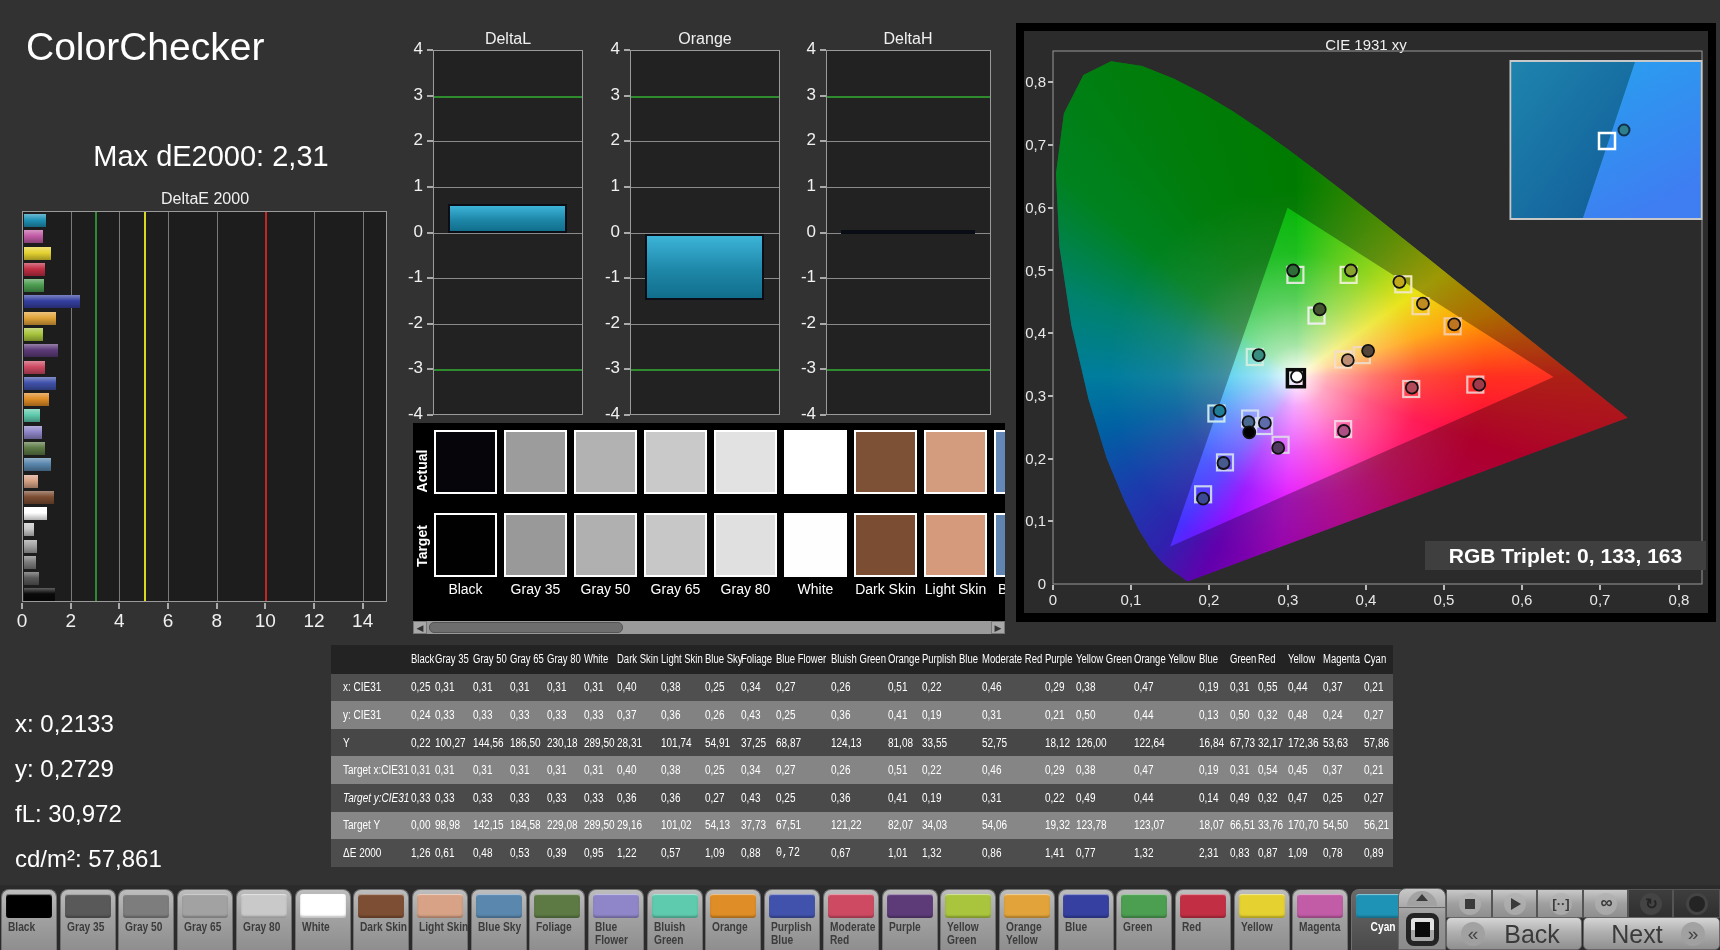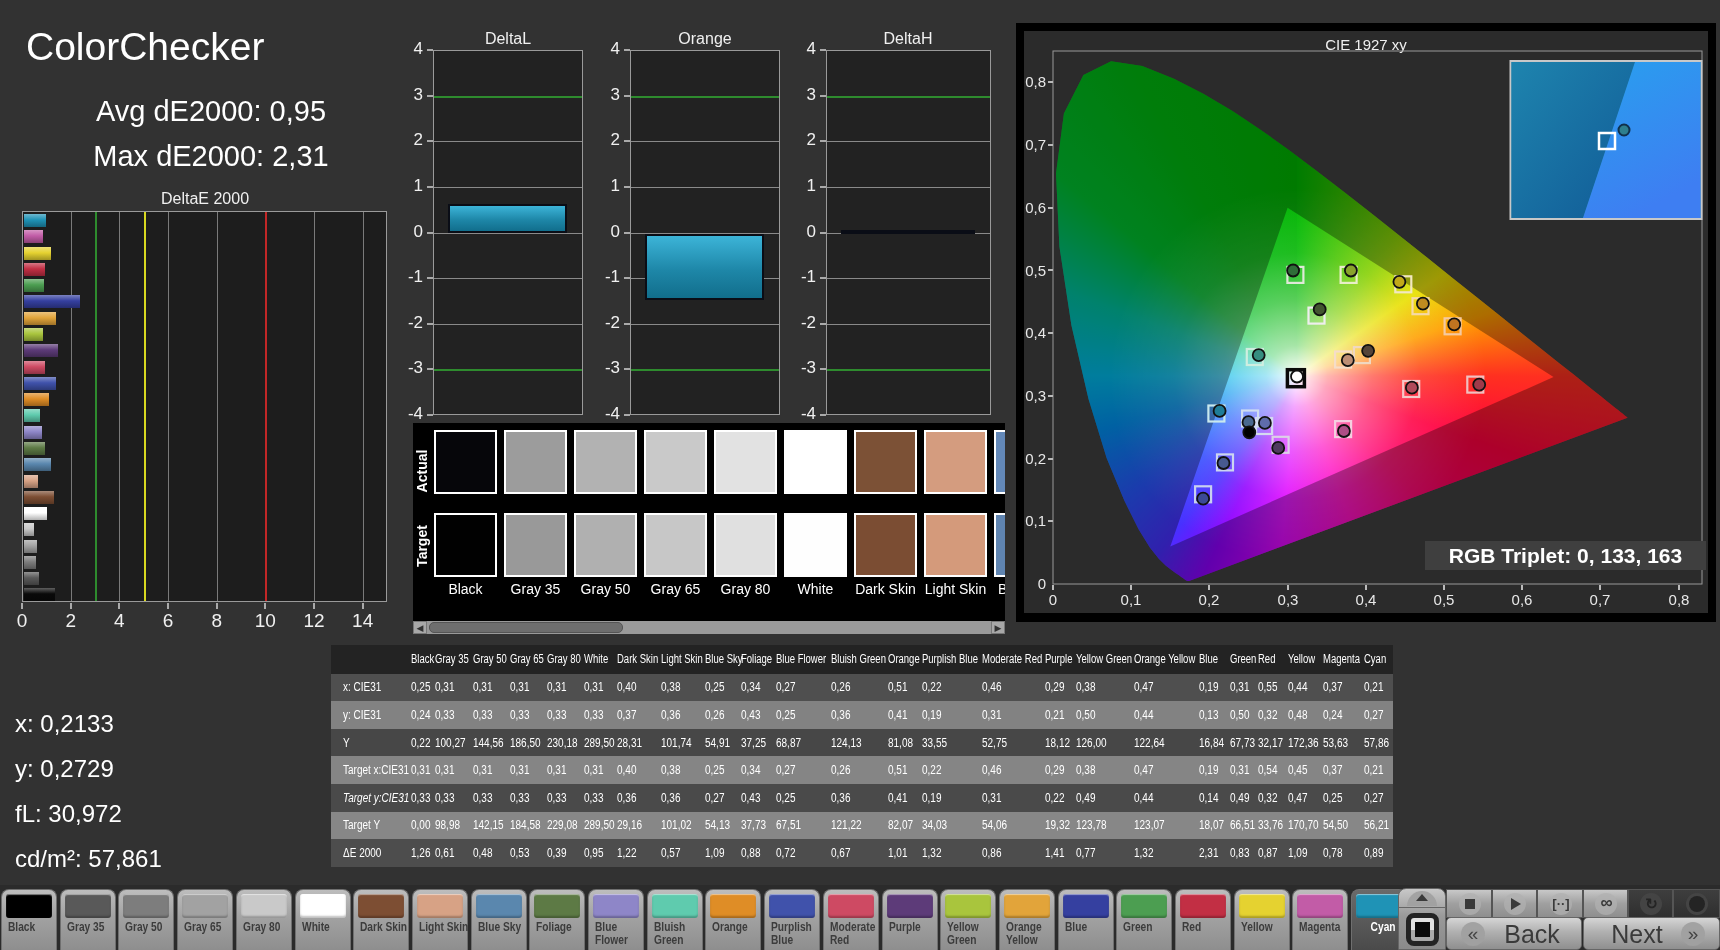--- a/index.html
+++ b/index.html
@@ -4,21 +4,20 @@
 *{margin:0;padding:0;box-sizing:border-box;}
 html,body{width:1720px;height:950px;overflow:hidden;}
 body{background:#323232;font-family:"Liberation Sans",sans-serif;}
 #page{position:absolute;left:0;top:0;width:1720px;height:950px;background:#323232;overflow:hidden;}
 .abs{position:absolute;}
 .wt{color:#fff;}
 </style></head><body>
 <div id="page">
 
 <div class="abs wt" style="left:26px;top:25px;font-size:39px;">ColorChecker</div>
-<div class="abs wt" style="left:0px;top:95px;width:422px;text-align:center;font-size:29px;">Avg dE2000: 0,95</div>
 <div class="abs wt" style="left:0px;top:140px;width:422px;text-align:center;font-size:29px;">Max dE2000: 2,31</div>
 <div class="abs" style="left:0px;top:190px;width:410px;text-align:center;font-size:16px;color:#f0f0f0;">DeltaE 2000</div>
 <div class="abs" style="left:22px;top:211px;width:365px;height:391px;background:#1d1d1d;border:1px solid #9a9a9a;overflow:hidden;">
 <div class="abs" style="left:47.7px;top:0;width:1px;height:391px;background:#7a7a7a;"></div>
 <div class="abs" style="left:96.3px;top:0;width:1px;height:391px;background:#7a7a7a;"></div>
 <div class="abs" style="left:145.0px;top:0;width:1px;height:391px;background:#7a7a7a;"></div>
 <div class="abs" style="left:193.7px;top:0;width:1px;height:391px;background:#7a7a7a;"></div>
 <div class="abs" style="left:242.3px;top:0;width:1px;height:391px;background:#7a7a7a;"></div>
 <div class="abs" style="left:291.0px;top:0;width:1px;height:391px;background:#7a7a7a;"></div>
 <div class="abs" style="left:339.7px;top:0;width:1px;height:391px;background:#7a7a7a;"></div>
@@ -416,40 +415,40 @@
           <td style="white-space:nowrap;overflow:visible;"><span style="display:inline-block;transform:scaleX(0.80);transform-origin:left;">1,26</span></td>
           <td style="white-space:nowrap;overflow:visible;"><span style="display:inline-block;transform:scaleX(0.80);transform-origin:left;">0,61</span></td>
           <td style="white-space:nowrap;overflow:visible;"><span style="display:inline-block;transform:scaleX(0.80);transform-origin:left;">0,48</span></td>
           <td style="white-space:nowrap;overflow:visible;"><span style="display:inline-block;transform:scaleX(0.80);transform-origin:left;">0,53</span></td>
           <td style="white-space:nowrap;overflow:visible;"><span style="display:inline-block;transform:scaleX(0.80);transform-origin:left;">0,39</span></td>
           <td style="white-space:nowrap;overflow:visible;"><span style="display:inline-block;transform:scaleX(0.80);transform-origin:left;">0,95</span></td>
           <td style="white-space:nowrap;overflow:visible;"><span style="display:inline-block;transform:scaleX(0.80);transform-origin:left;">1,22</span></td>
           <td style="white-space:nowrap;overflow:visible;"><span style="display:inline-block;transform:scaleX(0.80);transform-origin:left;">0,57</span></td>
           <td style="white-space:nowrap;overflow:visible;"><span style="display:inline-block;transform:scaleX(0.80);transform-origin:left;">1,09</span></td>
           <td style="white-space:nowrap;overflow:visible;"><span style="display:inline-block;transform:scaleX(0.80);transform-origin:left;">0,88</span></td>
-          <td style="white-space:nowrap;overflow:visible;"><span style="display:inline-block;transform:scaleX(0.80);transform-origin:left;">0,72</span></td>
+          <td style="white-space:nowrap;overflow:visible;font-family:Liberation Mono, monospace;"><span style="display:inline-block;transform:scaleX(0.80);transform-origin:left;">0,72</span></td>
           <td style="white-space:nowrap;overflow:visible;"><span style="display:inline-block;transform:scaleX(0.80);transform-origin:left;">0,67</span></td>
           <td style="white-space:nowrap;overflow:visible;"><span style="display:inline-block;transform:scaleX(0.80);transform-origin:left;">1,01</span></td>
           <td style="white-space:nowrap;overflow:visible;"><span style="display:inline-block;transform:scaleX(0.80);transform-origin:left;">1,32</span></td>
           <td style="white-space:nowrap;overflow:visible;"><span style="display:inline-block;transform:scaleX(0.80);transform-origin:left;">0,86</span></td>
           <td style="white-space:nowrap;overflow:visible;"><span style="display:inline-block;transform:scaleX(0.80);transform-origin:left;">1,41</span></td>
           <td style="white-space:nowrap;overflow:visible;text-decoration:underline;"><span style="display:inline-block;transform:scaleX(0.80);transform-origin:left;">0,77</span></td>
           <td style="white-space:nowrap;overflow:visible;"><span style="display:inline-block;transform:scaleX(0.80);transform-origin:left;">1,32</span></td>
           <td style="white-space:nowrap;overflow:visible;"><span style="display:inline-block;transform:scaleX(0.80);transform-origin:left;">2,31</span></td>
           <td style="white-space:nowrap;overflow:visible;"><span style="display:inline-block;transform:scaleX(0.80);transform-origin:left;">0,83</span></td>
           <td style="white-space:nowrap;overflow:visible;"><span style="display:inline-block;transform:scaleX(0.80);transform-origin:left;">0,87</span></td>
           <td style="white-space:nowrap;overflow:visible;"><span style="display:inline-block;transform:scaleX(0.80);transform-origin:left;">1,09</span></td>
           <td style="white-space:nowrap;overflow:visible;"><span style="display:inline-block;transform:scaleX(0.80);transform-origin:left;">0,78</span></td>
           <td style="white-space:nowrap;overflow:visible;"><span style="display:inline-block;transform:scaleX(0.80);transform-origin:left;">0,89</span></td>
         </tr>
       </tbody>
     </table>
     <div class="abs" style="left:1016px;top:23px;width:700px;height:599px;background:#000;"></div>
     <div class="abs" style="left:1024px;top:31px;width:684px;height:582px;background:#2b2b2b;"></div>
-    <div class="abs" style="left:1024px;top:36px;width:684px;text-align:center;font-size:15px;color:#f0f0f0;">CIE 1927 xy</div>
+    <div class="abs" style="left:1024px;top:36px;width:684px;text-align:center;font-size:15px;color:#f0f0f0;">CIE 1931 xy</div>
     <div class="abs" style="left:1024px;top:31px;width:684px;height:582px;background:radial-gradient(circle 205px at 273px 345px, rgba(255,255,255,1) 0, rgba(255,255,255,0.65) 15%, rgba(255,255,255,0.35) 37%, rgba(255,255,255,0.12) 60%, rgba(255,255,255,0) 92%),conic-gradient(from 0deg at 273px 345px,#00b800 0deg,#86d000 35deg,#e8e000 55deg,#ffa000 72deg,#ff3020 90deg,#ff0040 110deg,#ff0070 135deg,#ff00c0 160deg,#e000ff 185deg,#9000ff 205deg,#4830ff 218deg,#2858ff 235deg,#0090f0 255deg,#00b8e8 270deg,#00c0a0 290deg,#00c030 310deg,#00b810 332deg,#00b400 360deg);clip-path:path(&quot;M165.1,549.9 L165.1,549.9 L164.9,549.9 L164.8,549.9 L164.5,550.0 L164.3,550.0 L164.0,550.0 L163.6,550.0 L163.0,549.8 L162.2,549.4 L161.1,548.7 L159.5,547.6 L157.6,546.2 L155.0,544.3 L151.5,541.9 L147.1,538.8 L141.6,534.4 L135.0,528.0 L126.0,516.8 L114.7,498.6 L100.4,469.8 L82.7,427.2 L64.5,368.0 L47.4,294.2 L35.4,215.4 L32.0,142.4 L39.9,82.6 L59.4,43.9 L87.1,30.2 L118.3,35.0 L150.0,47.7 L179.8,62.9 L208.5,80.1 L236.9,98.9 L264.9,118.9 L292.8,139.9 L320.8,161.4 L348.6,183.3 L376.3,205.2 L403.4,226.8 L429.8,247.9 L455.0,268.1 L478.8,287.0 L500.5,304.4 L519.3,319.4 L535.9,332.7 L549.7,343.6 L560.8,352.5 L569.8,359.7 L576.9,365.3 L582.6,369.9 L587.3,373.7 L591.3,376.9 L594.4,379.3 L596.7,381.2 L598.5,382.6 L599.9,383.7 L600.7,384.4 L601.4,385.0 L602.0,385.4 L602.5,385.8 L603.0,386.2 L603.3,386.5 L603.5,386.6 L603.5,386.7 Z&quot;);"></div>
     <svg class="abs" style="left:1024px;top:31px;" width="684" height="582" viewBox="1024 31 684 582">
       <defs></defs>
       <rect x="1053" y="51" width="649" height="533" fill="none" stroke="#999" stroke-width="1"></rect>
       <path d="M1189.1,580.9 L1189.1,580.9 L1188.9,580.9 L1188.8,580.9 L1188.5,581.0 L1188.3,581.0 L1188.0,581.0 L1187.6,581.0 L1187.0,580.8 L1186.2,580.4 L1185.1,579.7 L1183.5,578.6 L1181.6,577.2 L1179.0,575.3 L1175.5,572.9 L1171.1,569.8 L1165.6,565.4 L1159.0,559.0 L1150.0,547.8 L1138.7,529.6 L1124.4,500.8 L1106.7,458.2 L1088.5,399.0 L1071.4,325.2 L1059.4,246.4 L1056.0,173.4 L1063.9,113.6 L1083.4,74.9 L1111.1,61.2 L1142.3,66.0 L1174.0,78.7 L1203.8,93.9 L1232.5,111.1 L1260.9,129.9 L1288.9,149.9 L1316.8,170.9 L1344.8,192.4 L1372.6,214.3 L1400.3,236.2 L1427.4,257.8 L1453.8,278.9 L1479.0,299.1 L1502.8,318.0 L1524.5,335.4 L1543.3,350.4 L1559.9,363.7 L1573.7,374.6 L1584.8,383.5 L1593.8,390.7 L1600.9,396.3 L1606.6,400.9 L1611.3,404.7 L1615.3,407.9 L1618.4,410.3 L1620.7,412.2 L1622.5,413.6 L1623.9,414.7 L1624.7,415.4 L1625.4,416.0 L1626.0,416.4 L1626.5,416.8 L1627.0,417.2 L1627.3,417.5 L1627.5,417.6 L1627.5,417.7 Z M1553.5,377.1 L1287.6,207.8 L1170.3,546.4 Z" fill="rgba(0,0,0,0.32)" fill-rule="evenodd"></path>
       <line x1="1053" y1="585" x2="1053" y2="590" stroke="#bbb" stroke-width="2"></line>
       <text x="1053" y="605" fill="#e8e8e8" font-size="15" text-anchor="middle">0</text>
       <line x1="1131" y1="585" x2="1131" y2="590" stroke="#bbb" stroke-width="2"></line>
       <text x="1131" y="605" fill="#e8e8e8" font-size="15" text-anchor="middle">0,1</text>
       <line x1="1048" y1="521" x2="1053" y2="521" stroke="#bbb" stroke-width="2"></line>

